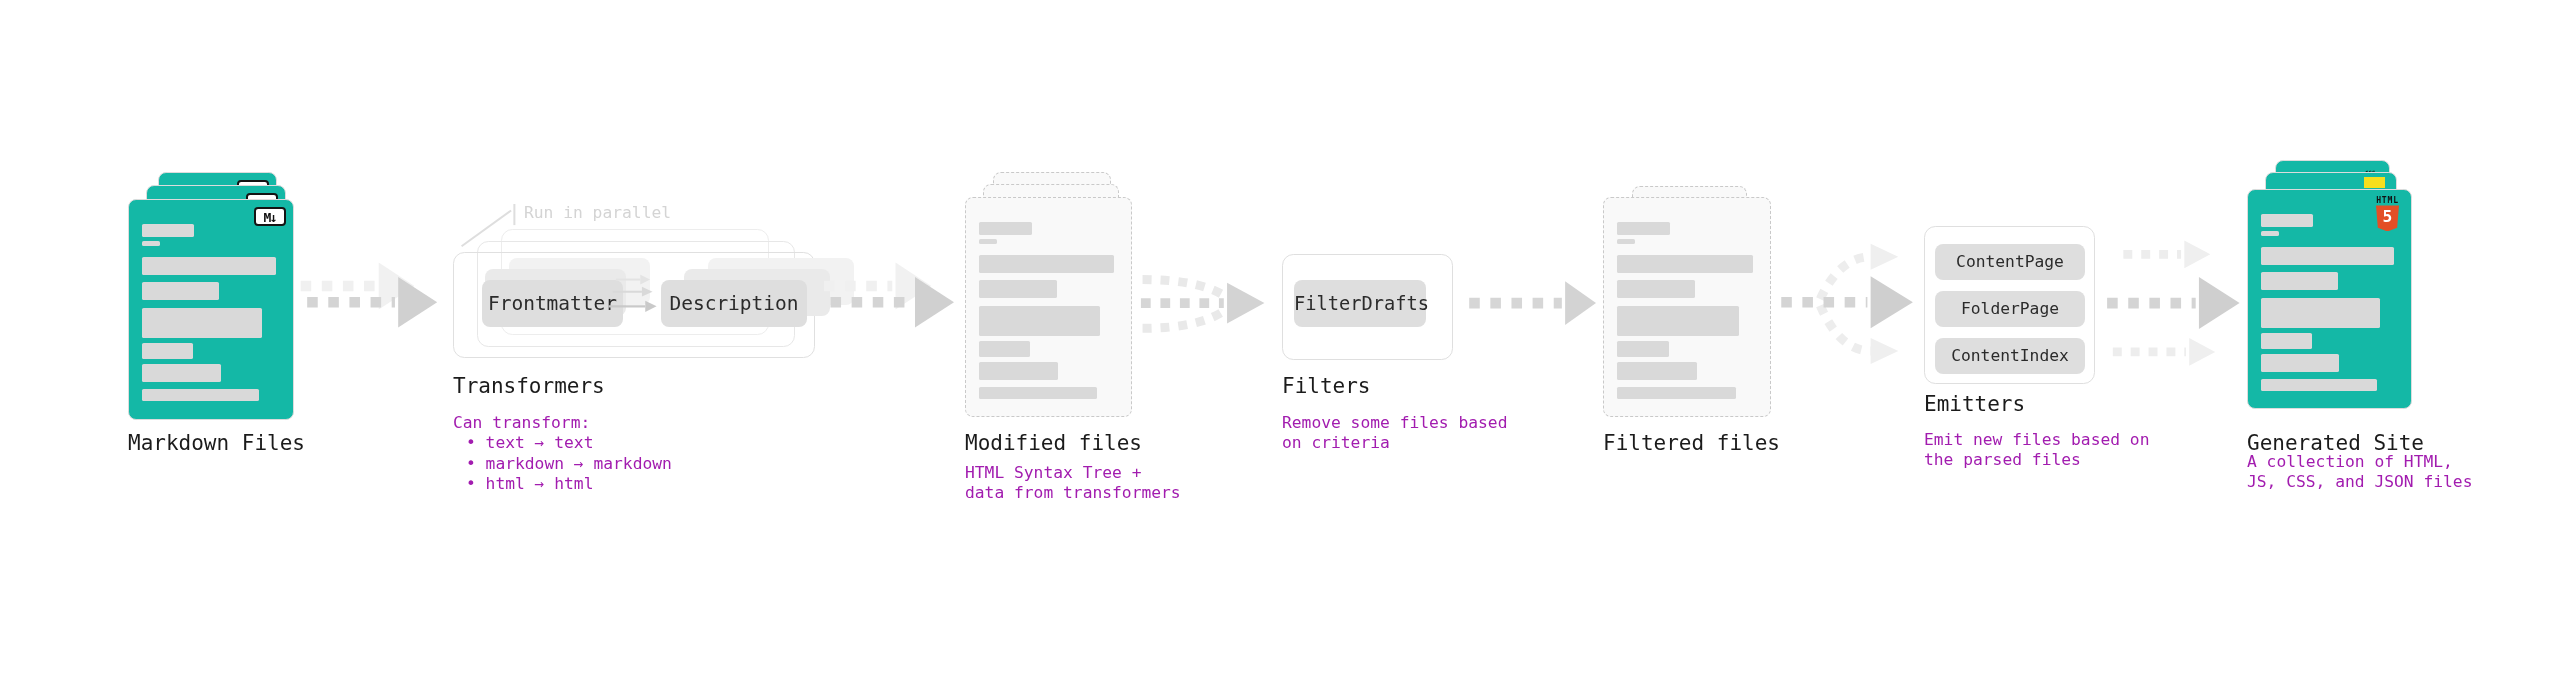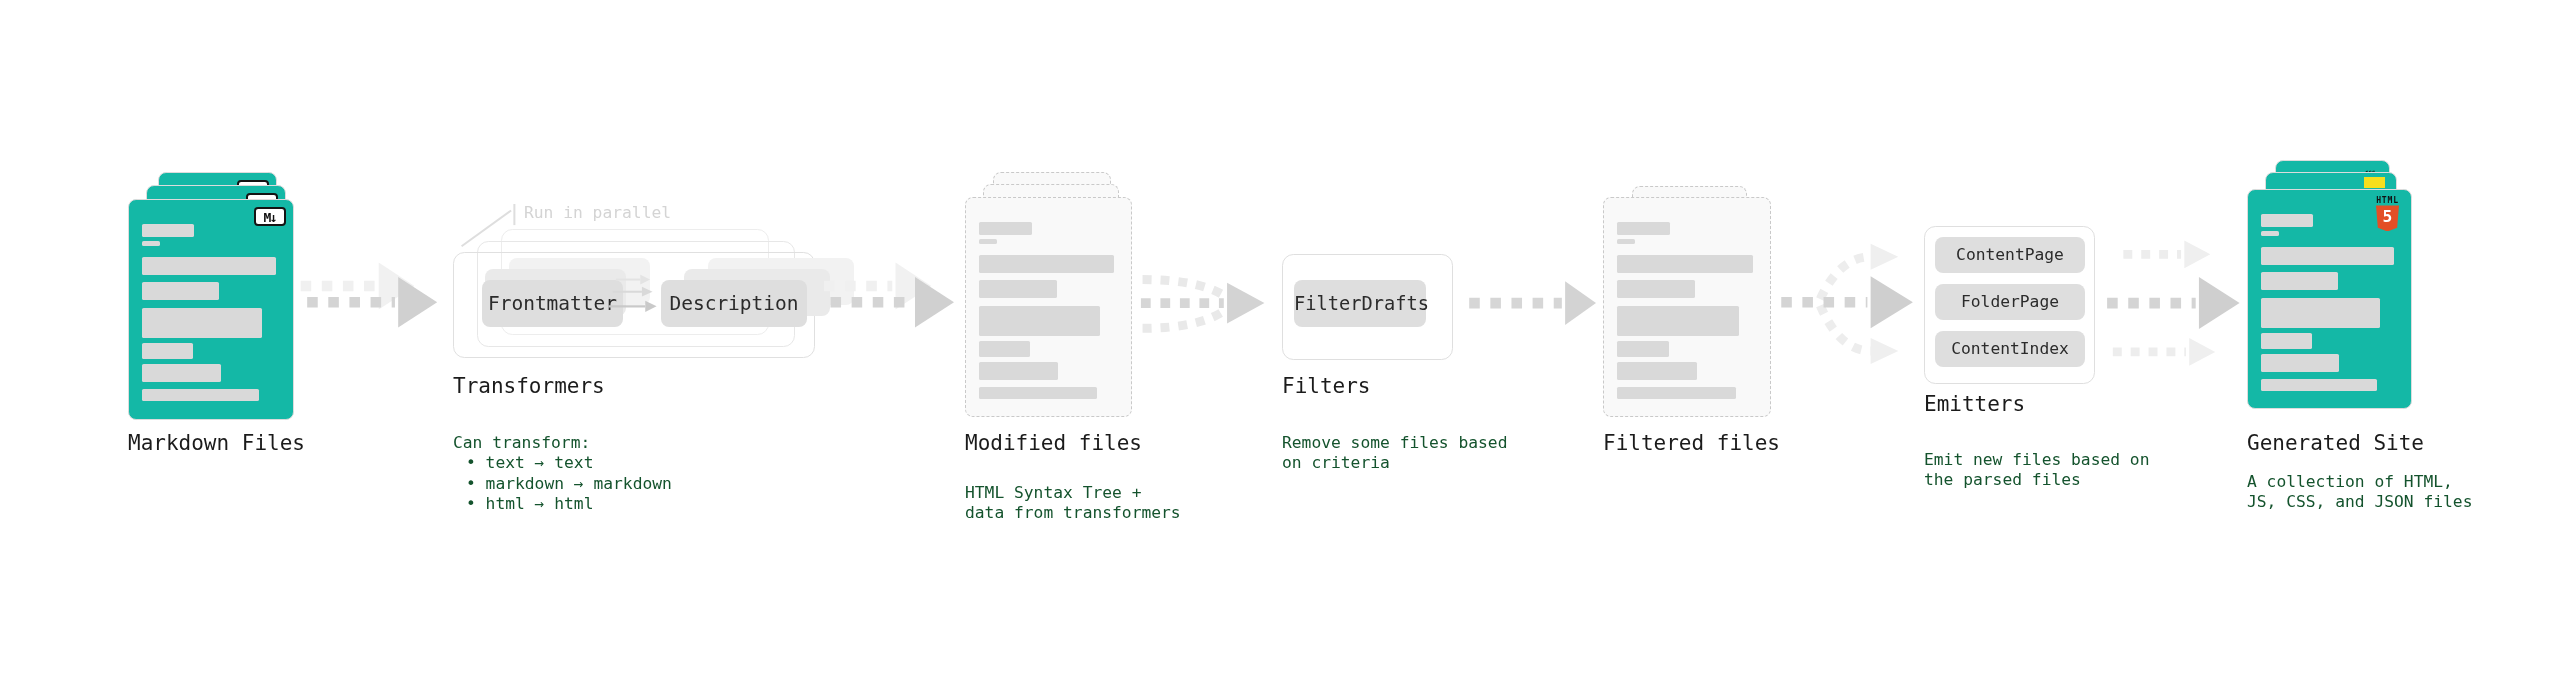--- a/index.html
+++ b/index.html
@@ -31,25 +31,25 @@
   .html5-badge .shield{width:23px;height:26px;margin:0.8px auto 0;background:#e34f26;clip-path:polygon(0 0,100% 0,92% 86%,50% 100%,8% 86%);color:#fff;font:700 16.3px/24.4px "DejaVu Sans Mono",monospace;text-align:center;}
 
   
   .obox{position:absolute;border:1.6px solid #e0e0e0;border-radius:11.4px;box-sizing:border-box;background:transparent;}
   .obox.l1{border-color:#e7e7e7;}
   .obox.l2{border-color:#ededed;}
   .ebox{position:absolute;border:1.6px solid #dfdfdf;border-radius:11.4px;box-sizing:border-box;background:#ffffff;}
   .pill{position:absolute;background:#dedede;border-radius:8.1px;color:#2b2b2b;font:400 19.5px/47px "DejaVu Sans Mono",monospace;text-align:center;height:47px;}
   .pill.ghost1{background:#eaeaea;color:transparent;}
   .pill.ghost2{background:#f2f2f2;color:transparent;}
-  .pill.small{font:400 16.3px/36px "DejaVu Sans Mono",monospace;height:36px;}
+  .pill.small{font:400 16.3px/36px "DejaVu Sans Mono",monospace;height:36px;margin-top:7px;}
 
   
   .h{position:absolute;font:500 21px/24.4px "DejaVu Sans Mono",monospace;color:#1b1b1b;white-space:nowrap;}
-  .sub{position:absolute;font:400 16.3px/20.3px "DejaVu Sans Mono",monospace;color:#14532d;white-space:nowrap;margin-top:20px;}
+  .sub{position:absolute;font:400 16.3px/20.3px "DejaVu Sans Mono",monospace;color:#a21caf;white-space:nowrap;}
   .sub .indent{padding-left:13px;}
   .note{position:absolute;font:400 16.3px/19.5px "DejaVu Sans Mono",monospace;color:#d4d4d4;white-space:nowrap;}
 
   svg.overlay{position:absolute;left:0;top:0;pointer-events:none;}
 </style>
 </head>
 <body>
 
 <div id="canvas">
 

